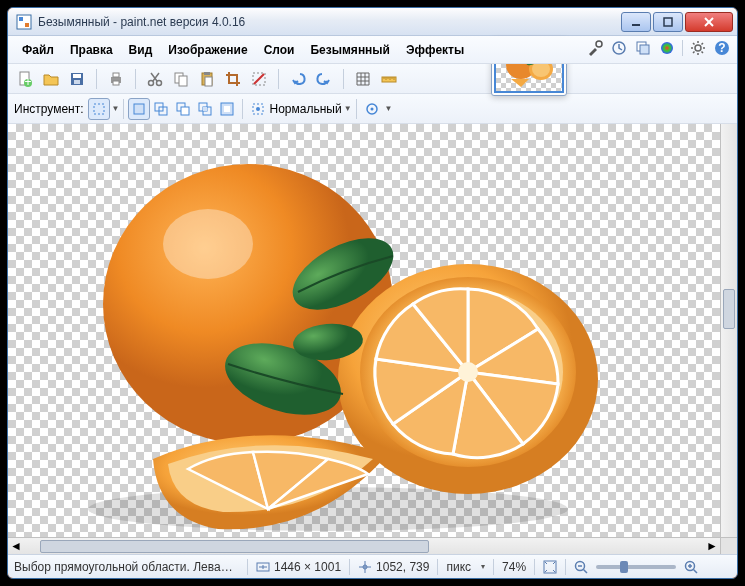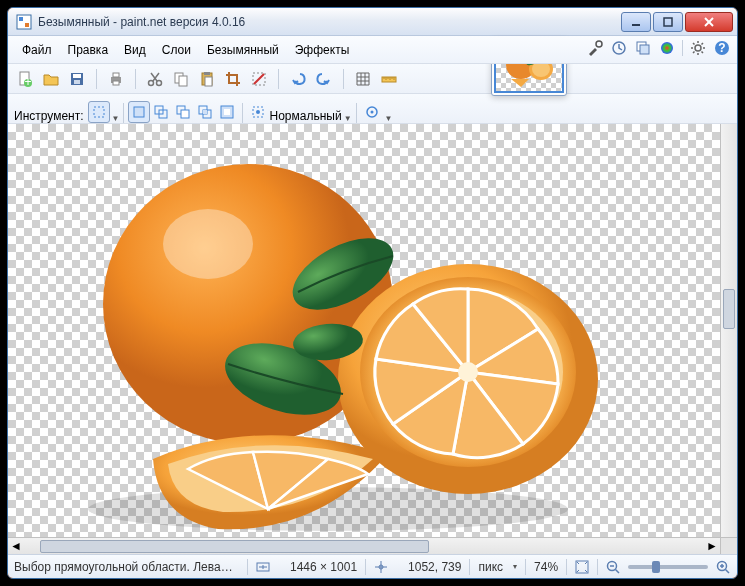--- a/index.html
+++ b/index.html
@@ -7,27 +7,27 @@
 .window { width:731px; height:572px; background:#f97316; border:1px solid #3a6ea5; border-radius:6px; overflow:hidden; display:flex; flex-direction:column; position:relative; }
 .titlebar { height:28px; background:linear-gradient(#fdfdfe,#e6ecf5 45%,#d7e2f2); display:flex; align-items:center; padding:0 4px 0 8px; border-bottom:1px solid #b9c8de; }
 .titlebar .app-icon { width:16px; height:16px; margin-right:6px; }
 .titlebar .title { color:#2b3b52; font-size:12px; flex:0 0 auto; }
 .titlebar .spacer { flex:1; }
 .winbtns { display:flex; gap:0; }
 .winbtn { width:30px; height:20px; border:1px solid #5a7db0; border-radius:3px; margin-left:2px; display:flex; align-items:center; justify-content:center; background:linear-gradient(#dbe7fb,#aac5ef); cursor:pointer; }
 .winbtn.close { width:48px; background:linear-gradient(#f07f7f,#d43b2d); border-color:#9b2c22; }
 .winbtn svg { width:12px; height:12px; }
 .menubar { height:28px; display:flex; align-items:center; padding:0 6px; border-bottom:1px solid #d7dee9; background:linear-gradient(#fafcff,#eef3fb); position:relative; }
-.menuitem { padding:4px 8px; cursor:pointer; border-radius:3px; }
+.menuitem { padding:4px 8px; cursor:pointer; border-radius:3px;font-weight:bold; }
 .util-icons { position:absolute; right:6px; top:3px; display:flex; gap:6px; align-items:center; }
 .util-icons .ic { width:18px; height:18px; display:flex; align-items:center; justify-content:center; cursor:pointer; }
 .toolbar { height:30px; display:flex; align-items:center; padding:0 6px; gap:4px; border-bottom:1px solid #d7dee9; background:linear-gradient(#f7fafe,#ecf1f9); }
 .tb-btn { width:22px; height:22px; display:flex; align-items:center; justify-content:center; border-radius:3px; cursor:pointer; }
 .sep { width:1px; height:20px; background:#c5cfdd; margin:0 4px; }
-.toolrow { height:30px; display:flex; align-items:flex-end; padding:0 6px; border-bottom:1px solid #d7dee9; background:linear-gradient(#f7fafe,#ecf1f9); }
+.toolrow { height:30px; display:flex; align-items:center; padding:0 6px; border-bottom:1px solid #d7dee9; background:linear-gradient(#f7fafe,#ecf1f9); }
 .toolrow .lbl { margin-right:4px; }
 .canvas-wrap { flex:1; position:relative; background:#fff; overflow:hidden; }
 .canvas-wrap .vruler { position:absolute; top:0; bottom:17px; right:0; width:17px; background:linear-gradient(90deg,#f2f2f2,#e4e4e4); border-left:1px solid #c0c0c0; }
 .canvas-wrap .vruler .thumb { position:absolute; left:2px; right:2px; top:40%; height:40px; background:#cfd6e0; border:1px solid #9aa7ba; border-radius:2px; }
 .canvas-wrap .hscroll { position:absolute; left:0; right:17px; bottom:0; height:17px; background:linear-gradient(#f2f2f2,#e4e4e4); border-top:1px solid #c0c0c0; display:flex; align-items:center; }
 .canvas-wrap .hscroll .track { flex:1; height:13px; margin:0 16px; position:relative; }
 .canvas-wrap .hscroll .thumb { position:absolute; left:0; width:60%; top:0; bottom:0; background:#cfd6e0; border:1px solid #9aa7ba; border-radius:2px; }
 .canvas-wrap .hscroll .arrow { width:16px; height:16px; display:flex; align-items:center; justify-content:center; }
 .canvas-wrap .corner { position:absolute; right:0; bottom:0; width:17px; height:17px; background:#e4e4e4; border-left:1px solid #c0c0c0; border-top:1px solid #c0c0c0; }
 .checker { position:absolute; left:0; top:0; right:17px; bottom:17px;
@@ -36,21 +36,21 @@
 .oranges { position:absolute; left:50px; top:-10px; width:560px; height:420px; }
 .statusbar { height:24px; border-top:1px solid #c9d3e2; background:linear-gradient(#f7fafe,#e6ecf5); display:flex; align-items:center; padding:0 6px; gap:8px; font-size:11px; color:#333; }
 .statusbar .divider { width:1px; height:16px; background:#c5cfdd; }
 .statusbar .left-status { flex:0 0 225px; overflow:hidden; white-space:nowrap; text-overflow:ellipsis; }
 .zoom-slider { width:80px; height:4px; background:#aab6c8; position:relative; border-radius:2px; }
 .zoom-slider .knob { position:absolute; left:30%; top:-4px; width:8px; height:12px; background:#6c89b6; border-radius:2px; }
 .thumb-panel { position:absolute; top:30px; right:170px; background:#fdfdfd; border:1px solid #8aa3c6; border-radius:3px; padding:2px; box-shadow:0 2px 6px rgba(0,0,0,.2); }
 .thumb-panel .star { position:absolute; top:2px; left:4px; color:#f5b301; font-size:12px; }
 .thumb-img { width:70px; height:52px; background-image:linear-gradient(45deg,#d0d0d0 25%,transparent 25%),linear-gradient(-45deg,#d0d0d0 25%,transparent 25%),linear-gradient(45deg,transparent 75%,#d0d0d0 75%),linear-gradient(-45deg,transparent 75%,#d0d0d0 75%); background-size:10px 10px; background-position:0 0,0 5px,5px -5px,-5px 0; background-color:#fff; display:flex; align-items:center; justify-content:center; border:2px solid #4787d6; }
 .dropdown-arrow { font-size:8px; color:#555; margin-left:2px; }
-.stat-seg { display:flex; align-items:center; gap:20px; }
+.stat-seg { display:flex; align-items:center; gap:4px; }
 </style>
 </head>
 <body>
 
 <div class="window">
 
   <div class="titlebar">
     <svg class="app-icon" viewBox="0 0 16 16">
         <rect x="1" y="1" width="14" height="14" fill="#fff" stroke="#3a6ea5"></rect>
         <rect x="3" y="3" width="4" height="4" fill="#4787d6"></rect>
@@ -88,20 +88,21 @@
         <path d="M12 34 L30 34 L22 42 Z" fill="#f4a943"></path>
         <ellipse cx="32" cy="17" rx="5" ry="3" fill="#2f7a3b" transform="rotate(-20 32 17)"></ellipse>
       </svg>
     </div>
   </div>
 
   <div class="menubar">
     <div class="menuitem">Файл</div>
     <div class="menuitem">Правка</div>
     <div class="menuitem">Вид</div>
+    <div class="menuitem">Изображение</div>
     <div class="menuitem">Слои</div>
     <div class="menuitem">Безымянный</div>
     <div class="menuitem">Эффекты</div>
     <div class="util-icons">
       <div class="ic">
           <svg width="16" height="16" viewBox="0 0 16 16">
             <path d="M2 14 L8 8 L10 10 L4 16" fill="#555"></path>
             <circle cx="12" cy="4" r="3" fill="none" stroke="#555" stroke-width="1.5"></circle>
           </svg>
         </div>

